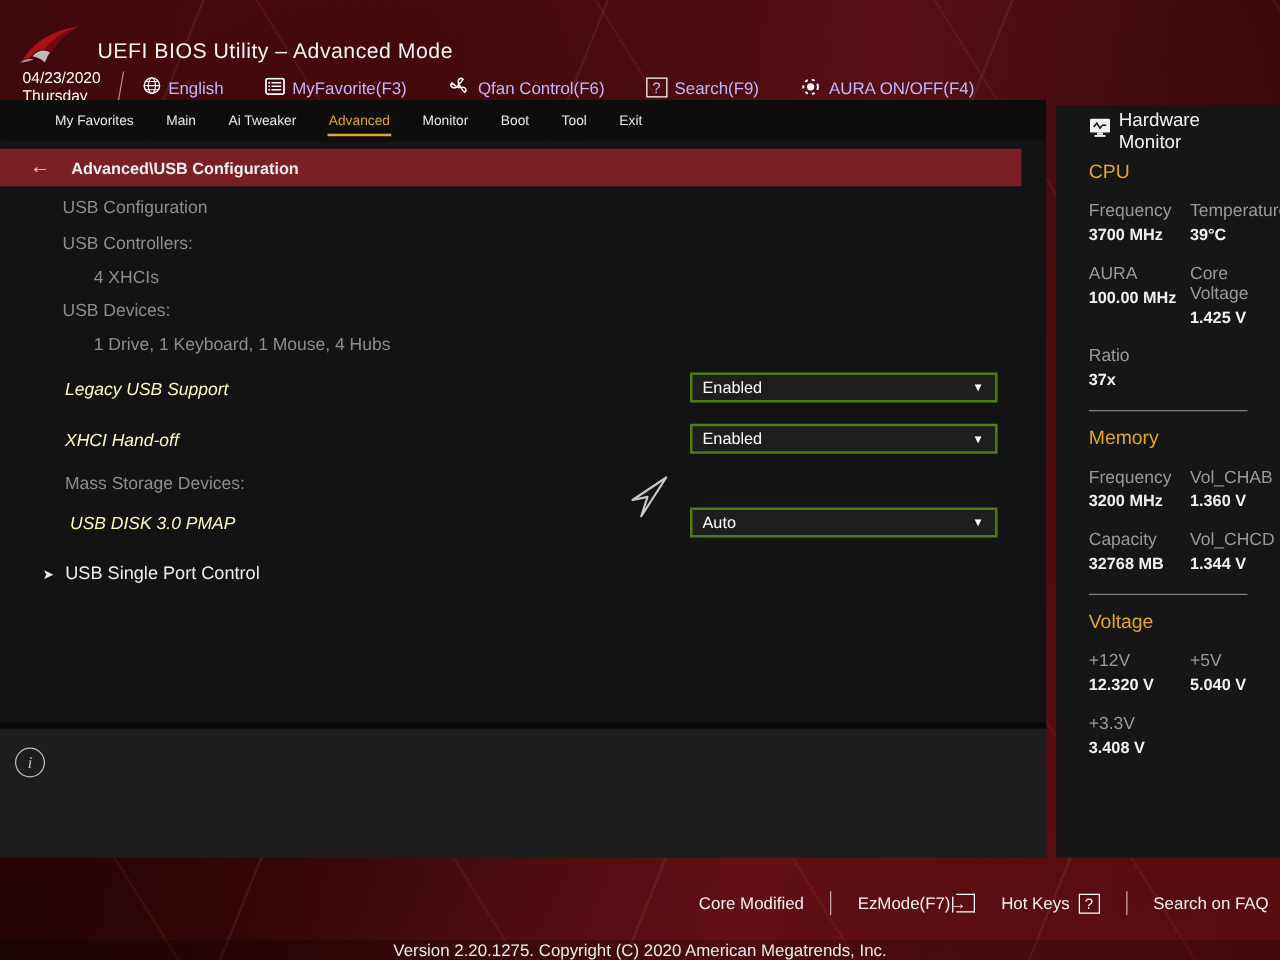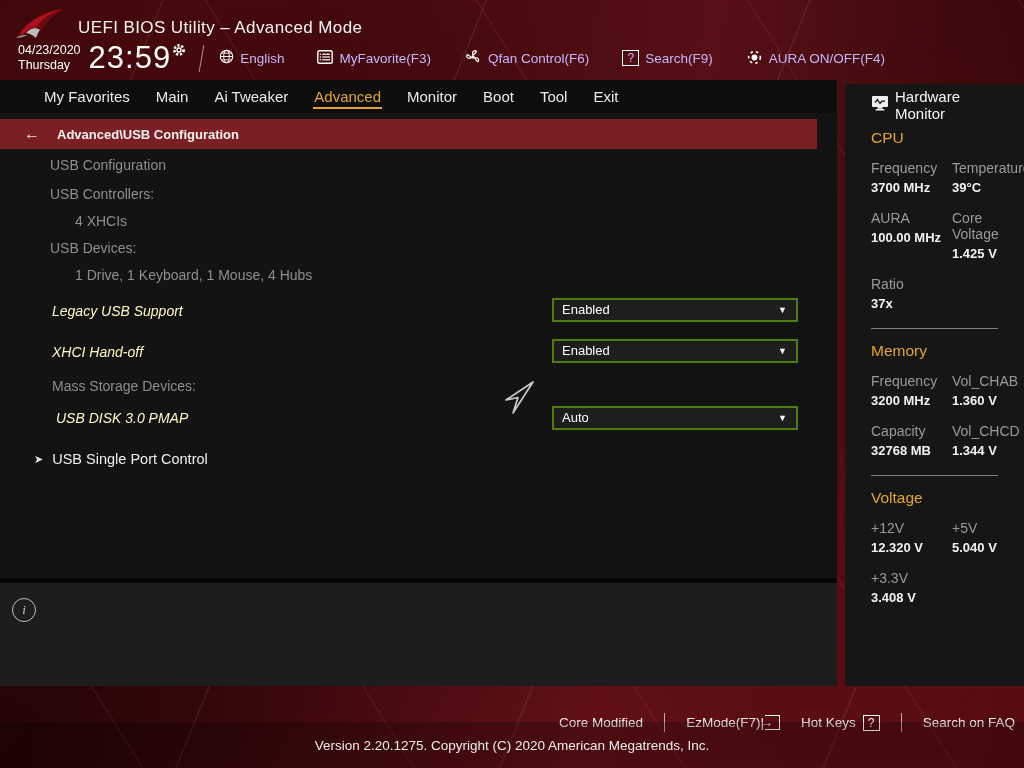--- a/index.html
+++ b/index.html
@@ -10,37 +10,37 @@
     background-color:#2a0506;
     background-image:
       repeating-linear-gradient(112deg, transparent 0 150px, rgba(255,255,255,0.06) 150px 152px, transparent 152px 300px),
       repeating-linear-gradient(58deg, transparent 0 120px, rgba(255,120,120,0.07) 120px 122px, transparent 122px 230px),
       linear-gradient(135deg, rgba(95,12,16,0.55) 10%, transparent 42%),
       linear-gradient(315deg, rgba(130,18,22,0.5) 5%, transparent 45%),
       linear-gradient(100deg, #1a0304 0%, #35070a 30%, #571015 62%, #2b0507 100%);
   }
 
   
-  .banner{ position:absolute; top:0; left:0; width:100%; height:73px; }
+  .banner{ position:absolute; top:12px; left:0; width:100%; height:73px; }
   .banner-title-row{ position:absolute; top:8px; left:14px; display:flex; align-items:center; gap:14px; }
   .app-title{ font-size:17px; color:#f4f4f4; letter-spacing:0.4px; }
   .banner-info-row{ position:absolute; top:40px; left:18px; right:0; height:36px; display:flex; align-items:center; }
   .date-block{ line-height:1.2; font-size:12.5px; color:#fff; }
   .time-wrap{ display:flex; align-items:flex-start; margin-left:8px; }
   .time{ font-size:31px; color:#fff; letter-spacing:1px; line-height:34px; }
   .gear{ margin-top:2px; margin-left:1px; }
   .v-divider{ width:1px; height:27px; background:rgba(255,255,255,0.55); margin:0 17px 0 15px; transform:rotate(10deg); }
   .top-menu{ display:flex; gap:33px; font-size:13.5px; color:#c4b5fd; align-items:center; }
   .top-menu-item{ display:flex; align-items:center; gap:6px; cursor:default; white-space:nowrap; }
   .qbox{ display:inline-flex; align-items:center; justify-content:center; width:17px; height:16px; border:1.5px solid #fff; font-size:12px; }
 
   
   .nav{ position:absolute; top:80px; left:0; width:837px; height:33px; background:#0d0d0d;
         display:flex; align-items:stretch; padding-left:31px; }
-  .tab{ padding:0 13px; display:flex; align-items:center; font-size:15px; color:#eaeaea; position:relative; cursor:default; }
+  .tab{ padding:0 13px; display:flex; align-items:center; font-size:11px; color:#eaeaea; position:relative; cursor:default; }
   .tab.active{ color:#e2a62b;text-align:center; }
   .tab.active::after{ content:""; position:absolute; left:12px; right:12px; bottom:4px; height:2px; background:#e2a62b; }
 
   
   .main{ position:absolute; top:113px; left:0; width:837px; height:470px; background:#131313;
          border-bottom:5px solid #070707; }
   .breadcrumb{ position:absolute; top:6px; left:0; width:817px; height:30px; background:#7a2025;
                display:flex; align-items:center; color:#f0f0f0; }
   .back-arrow{ margin-left:24px; font-size:16px; color:#e4e4e4; cursor:default; }
   .breadcrumb-text{ margin-left:17px; font-size:13px; font-weight:bold; }
@@ -70,21 +70,21 @@
   .hm-divider{ height:1px; background:#9b9b9b; opacity:0.8; margin:2px 2px 0 2px; }
 
   
   .bottom-bar{ position:absolute; top:713px; left:0; right:9px; display:flex; justify-content:flex-end;
                align-items:center; gap:21px; color:#f2f2f2; font-size:13.5px; }
   .bb-item{ display:flex; align-items:center; cursor:default; white-space:nowrap; }
   .bb-div{ width:1px; height:19px; background:rgba(255,255,255,0.65); }
   .ez-bracket{ display:inline-block; border:1.6px solid #fff; border-left:0; height:15px; line-height:13px; padding-right:1px; margin-left:1px; }
   .ez-arrow{ position:relative; left:-5px; font-size:13px; }
   .hk-qbox{ margin-left:7px; }
-  .footer-band{ position:absolute; bottom:0; left:0; width:100%; height:46px; background:rgba(0,0,0,0.22);
+  .footer-band{ position:absolute; bottom:0; left:0; width:100%; height:16px; background:rgba(0,0,0,0.22);
                 display:flex; align-items:center; justify-content:center; color:#ececec; font-size:13.5px; }
 
   .cursor{ position:absolute; top:380px; left:504px; z-index:40; }
 </style>
 </head>
 <body>
 
 <div class="banner">
   <div class="banner-title-row">
     <span>
@@ -95,29 +95,20 @@
         <path d="M2 30 C6 27, 10 26.5, 13 27.5 C10 28.5, 6 30, 2 30 Z" fill="#b8b8b8" opacity="0.8"></path>
       </svg>
     </span>
     <span class="app-title">UEFI BIOS Utility – Advanced Mode</span>
   </div>
 
   <div class="banner-info-row">
     <div class="date-block">
       <div>04/23/2020</div>
       <div>Thursday</div>
-    </div>
-    <div class="time-wrap">
-      <span class="time">23:59</span>
-      <span class="gear">
-        <svg width="14" height="14" viewBox="0 0 14 14">
-          <circle cx="7" cy="7" r="4.6" fill="none" stroke="#fff" stroke-width="2.6" stroke-dasharray="2.2 1.7"></circle>
-          <circle cx="7" cy="7" r="2" fill="none" stroke="#fff" stroke-width="1.4"></circle>
-        </svg>
-      </span>
     </div>
     <div class="v-divider"></div>
 
     <div class="top-menu">
       <div class="top-menu-item">
         <span>
           <svg width="15" height="15" viewBox="0 0 16 16">
             <circle cx="8" cy="8" r="6.6" fill="none" stroke="#fff" stroke-width="1.2"></circle>
             <ellipse cx="8" cy="8" rx="3" ry="6.6" fill="none" stroke="#fff" stroke-width="1"></ellipse>
             <line x1="1.4" y1="8" x2="14.6" y2="8" stroke="#fff" stroke-width="1"></line>

